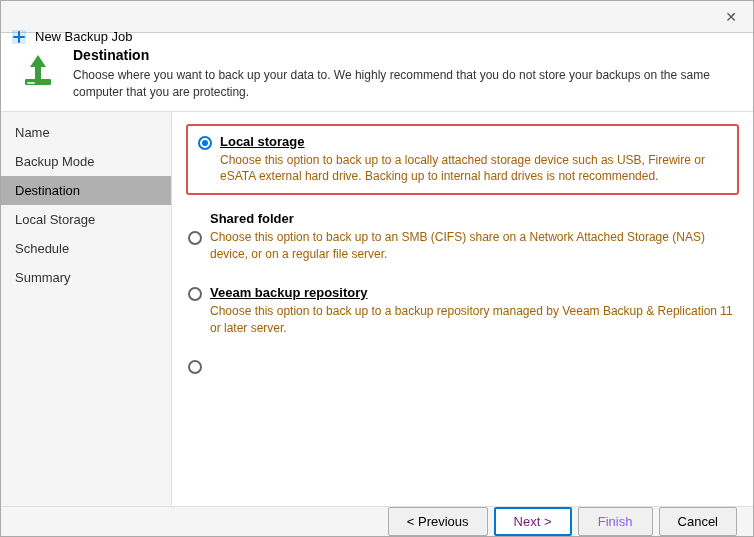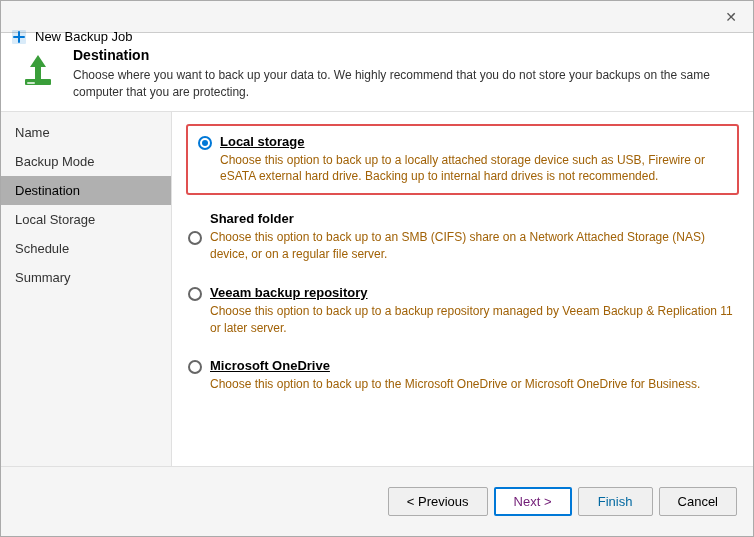--- a/index.html
+++ b/index.html
@@ -160,21 +160,21 @@
     .option-label.underline {
       text-decoration: underline;
     }
     .option-desc {
       font-size: 12px;
       color: #a16207;
       line-height: 1.4;
     }
     .footer {
       border-top: 1px solid #e0e0e0;
-      padding: 20px 16px;
+      padding: 0 16px;
       display: flex;
       justify-content: flex-end;
       gap: 6px;
       background: #f5f5f5;
     }
     .btn {
       padding: 5px 18px;
       font-size: 13px;
       border: 1px solid #adadad;
       background: #f0f0f0;
@@ -184,21 +184,21 @@
       min-width: 75px;
       text-align: center;
     }
     .btn.primary {
       background: #fff;
       border: 2px solid #0078d7;
       color: #701a75;
       font-weight: 500;
     }
     .btn:disabled {
-      color: #0369a1;
+      color: #8b5cf6;
       cursor: default;
     }
   </style>
 </head>
 <body>
 
 <div class="window">
 
   <div class="title-bar">
     <div class="title-bar-left">
@@ -258,24 +258,20 @@
         <div class="option-item" style="padding: 4px 0;">
           <div class="radio-btn"></div>
           <div class="option-text-block">
             <div class="option-label underline">Veeam backup repository</div>
             <div class="option-desc">Choose this option to back up to a backup repository managed by Veeam Backup &amp; Replication 11 or later server.</div>
           </div>
         </div>
 
         <div class="option-item" style="padding: 4px 0;">
           <div class="radio-btn"></div>
-          <div class="option-text-block">
-            <div class="option-label underline">Microsoft OneDrive</div>
-            <div class="option-desc">Choose this option to back up to the Microsoft OneDrive or Microsoft OneDrive for Business.</div>
-          </div>
         </div>
 
       </div>
     </div>
   </div>
 
   <div class="footer">
     <button class="btn">&lt; Previous</button>
     <button class="btn primary">Next &gt;</button>
     <button class="btn" disabled="">Finish</button>

